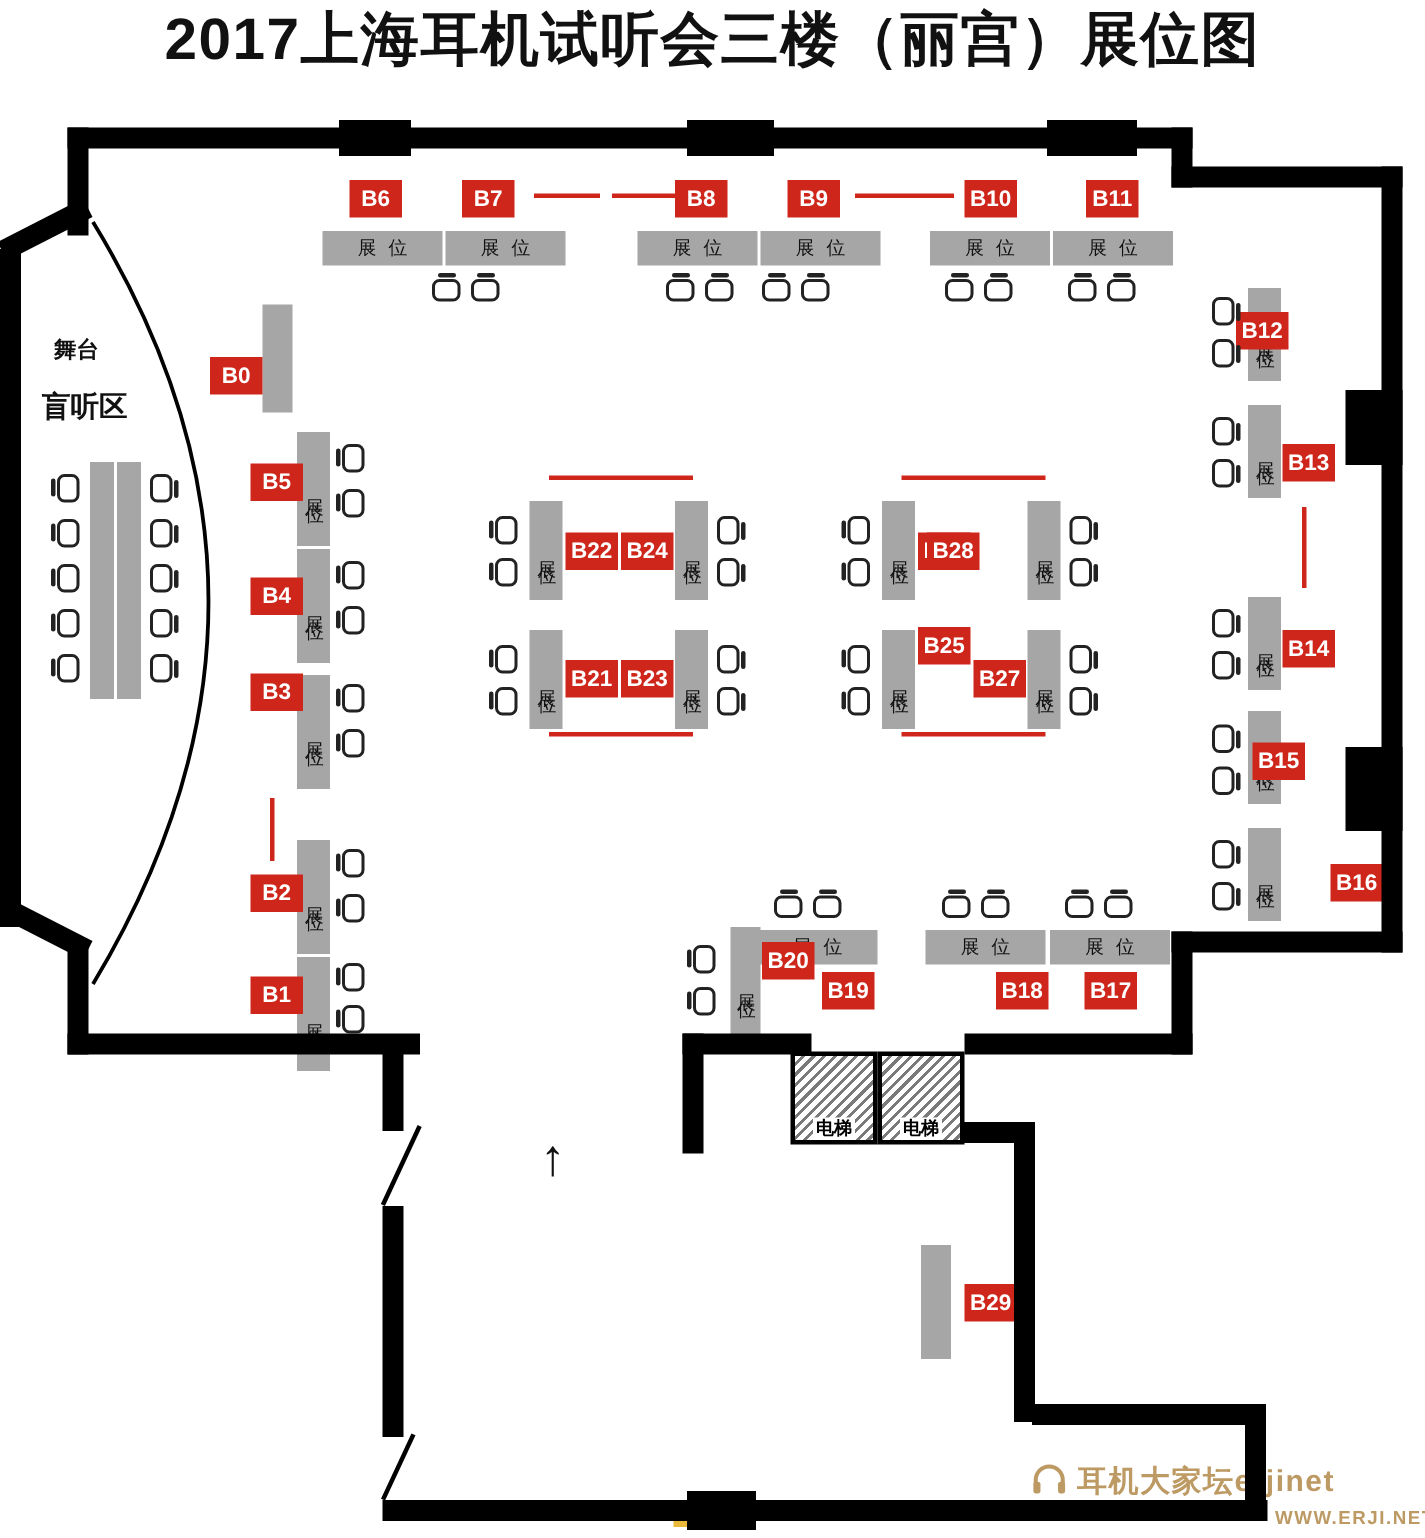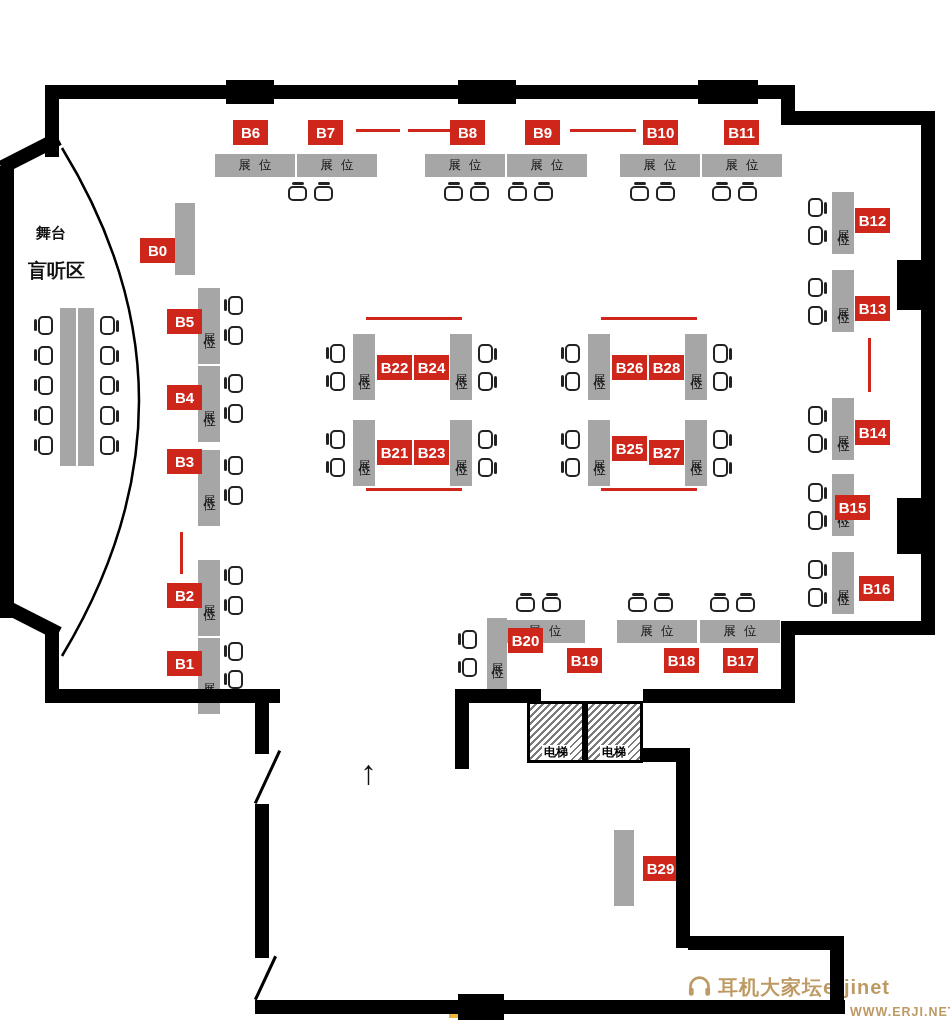--- a/index.html
+++ b/index.html
@@ -38,20 +38,21 @@
   .wm-name{position:absolute;font-size:20px;font-weight:bold;color:var(--wm);letter-spacing:1px;}
   .wm-url{position:absolute;font-size:12.5px;font-weight:bold;color:var(--wm);letter-spacing:1px;}
   .wm-icon{position:absolute;}
   .ymark{position:absolute;width:12px;height:7px;background:#e8b93c;}
 </style>
 </head>
 <body>
 
 <div class="plan" id="plan">
 
+  <h1 class="title">2017上海耳机试听会三楼（丽宫）展位图</h1>
 
   <svg class="stage-arc" style="left:0px;top:120px" width="230" height="560" viewBox="0 0 230 560">
     <path d="M 62 28 Q 216 280 62 536" fill="none" stroke="#000" stroke-width="2.5"></path>
   </svg>
   <div class="stage-label" style="left:36px;top:224px">舞台</div>
   <div class="blind-label" style="left:28px;top:258px">盲听区</div>
   <div class="gb blank" style="left:60px;top:308px;width:16px;height:158px"></div>
   <div class="gb blank" style="left:78px;top:308px;width:16px;height:158px"></div>
 
   <div class="gb h" style="left:215px;top:154px">展位</div>
@@ -100,29 +101,29 @@
   <div class="bl" style="left:167px;top:309px">B5</div>
   <div class="bl" style="left:167px;top:385px">B4</div>
   <div class="bl" style="left:167px;top:449px">B3</div>
   <div class="bl" style="left:167px;top:583px">B2</div>
   <div class="bl" style="left:167px;top:651px">B1</div>
   <div class="bl" style="left:377px;top:355px">B22</div>
   <div class="bl" style="left:414px;top:355px">B24</div>
   <div class="bl" style="left:377px;top:440px">B21</div>
   <div class="bl" style="left:414px;top:440px">B23</div>
   <div class="bl" style="left:612px;top:355px">B26</div>
-  <div class="bl" style="left:649px;top:355px">B28</div>
-  <div class="bl" style="left:612px;top:436px">B25</div>
+  <div class="bl" style="left:618px;top:355px">B28</div>
+  <div class="bl" style="left:612px;top:418px">B25</div>
   <div class="bl" style="left:649px;top:440px">B27</div>
-  <div class="bl" style="left:855px;top:208px">B12</div>
+  <div class="bl" style="left:824px;top:208px">B12</div>
   <div class="bl" style="left:855px;top:296px">B13</div>
   <div class="bl" style="left:855px;top:420px">B14</div>
   <div class="bl" style="left:835px;top:495px">B15</div>
-  <div class="bl" style="left:859px;top:576px">B16</div>
-  <div class="bl" style="left:567px;top:648px">B19</div>
+  <div class="bl" style="left:887px;top:576px">B16</div>
+  <div class="bl" style="left:548px;top:648px">B19</div>
   <div class="bl" style="left:664px;top:648px">B18</div>
   <div class="bl" style="left:723px;top:648px">B17</div>
   <div class="bl" style="left:508px;top:628px">B20</div>
   <div class="bl" style="left:643px;top:856px">B29</div>
 
   <div class="elev" style="left:527px;top:701px">
     <span>电梯</span>
   </div>
   <div class="elev" style="left:585px;top:701px">
     <span>电梯</span>

